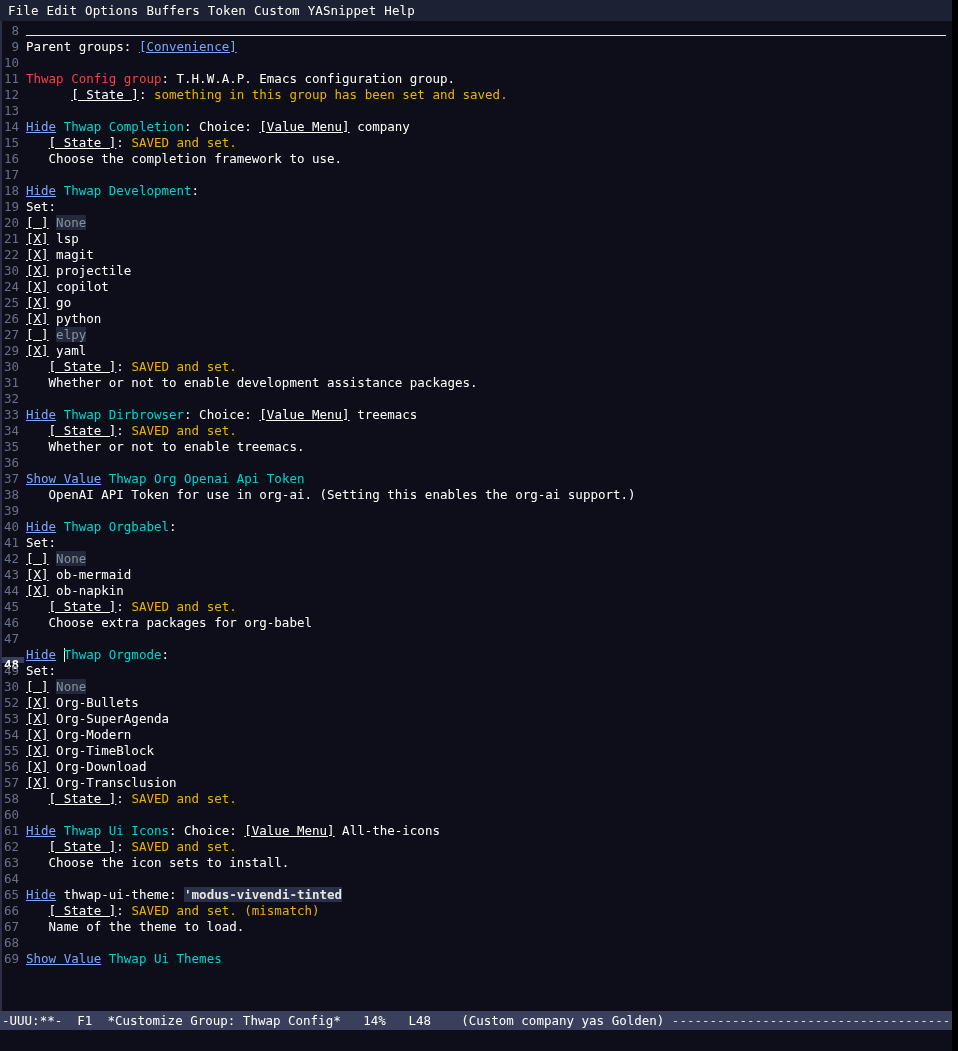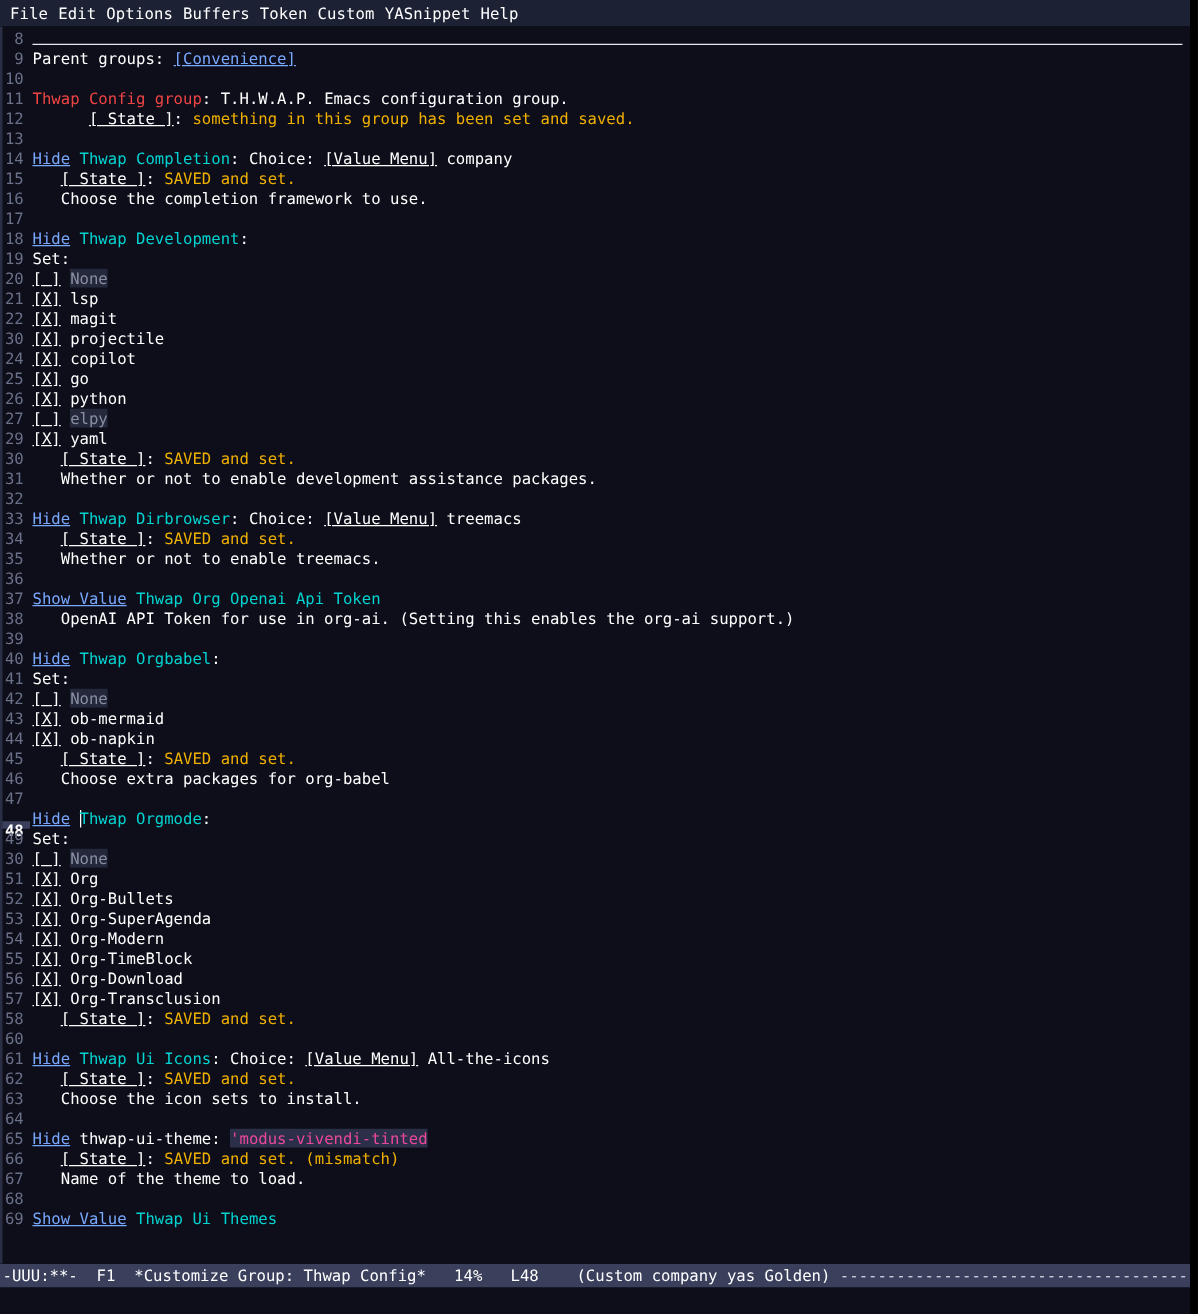--- a/index.html
+++ b/index.html
@@ -93,21 +93,21 @@
   .f-link   { color: #79a8ff; text-decoration: underline; }
   .f-group  { color: #00d3d0; }
   .f-magenta{ color: #ef4444; }
   .f-state  { color: #ffffff; text-decoration: underline; }
   .f-saved  { color: #f0b000; }
   .f-doc    { color: #ffffff; }
   .f-bold   { color: #ffffff; font-weight: normal; }
   .f-plain  { color: #ffffff; }
   .f-btn    { color: #ffffff; text-decoration: underline; }
   .f-off    { color: #8a8fa3; background: #24283b; }
-  .f-val    { color: #ec4899; background: #2b3048; }
+  .f-val    { color: #e5e5e5; background: #2b3048; font-weight: bold; }
   .f-mismatch { color: #f0b000; }
 
   .hrule {
     display: inline-block;
     width: 920px;
     border-bottom: 1px solid #e8e8ef;
     height: 8px;
     vertical-align: middle;
   }
 
@@ -203,21 +203,20 @@
         <div class="line"><span class="ln">41</span><span class="content"><span class="f-bold">Set:</span></span></div>
         <div class="line"><span class="ln">42</span><span class="content"><span class="f-btn">[ ]</span><span class="f-plain"> </span><span class="f-off">None</span></span></div>
         <div class="line"><span class="ln">43</span><span class="content"><span class="f-btn">[X]</span><span class="f-plain"> </span><span class="f-plain">ob-mermaid</span></span></div>
         <div class="line"><span class="ln">44</span><span class="content"><span class="f-btn">[X]</span><span class="f-plain"> </span><span class="f-plain">ob-napkin</span></span></div>
         <div class="line"><span class="ln">45</span><span class="content"><span class="f-plain">   </span><span class="f-state">[ State ]</span><span class="f-plain">: </span><span class="f-saved">SAVED and set.</span></span></div>
         <div class="line"><span class="ln">46</span><span class="content"><span class="f-plain">   </span><span class="f-doc">Choose extra packages for org-babel</span></span></div>
         <div class="line"><span class="ln">47</span><span class="content"> </span></div>
         <div class="line current"><span class="ln">48</span><span class="content"><span class="f-link">Hide</span><span class="f-plain"> </span><span class="cursor"></span><span class="f-group">Thwap Orgmode</span><span class="f-plain">:</span></span></div>
         <div class="line"><span class="ln">49</span><span class="content"><span class="f-bold">Set:</span></span></div>
         <div class="line"><span class="ln">30</span><span class="content"><span class="f-btn">[ ]</span><span class="f-plain"> </span><span class="f-off">None</span></span></div>
-        <div class="line"><span class="ln">51</span><span class="content"><span class="f-btn">[X]</span><span class="f-plain"> </span><span class="f-plain">Org</span></span></div>
         <div class="line"><span class="ln">52</span><span class="content"><span class="f-btn">[X]</span><span class="f-plain"> </span><span class="f-plain">Org-Bullets</span></span></div>
         <div class="line"><span class="ln">53</span><span class="content"><span class="f-btn">[X]</span><span class="f-plain"> </span><span class="f-plain">Org-SuperAgenda</span></span></div>
         <div class="line"><span class="ln">54</span><span class="content"><span class="f-btn">[X]</span><span class="f-plain"> </span><span class="f-plain">Org-Modern</span></span></div>
         <div class="line"><span class="ln">55</span><span class="content"><span class="f-btn">[X]</span><span class="f-plain"> </span><span class="f-plain">Org-TimeBlock</span></span></div>
         <div class="line"><span class="ln">56</span><span class="content"><span class="f-btn">[X]</span><span class="f-plain"> </span><span class="f-plain">Org-Download</span></span></div>
         <div class="line"><span class="ln">57</span><span class="content"><span class="f-btn">[X]</span><span class="f-plain"> </span><span class="f-plain">Org-Transclusion</span></span></div>
         <div class="line"><span class="ln">58</span><span class="content"><span class="f-plain">   </span><span class="f-state">[ State ]</span><span class="f-plain">: </span><span class="f-saved">SAVED and set.</span></span></div>
         <div class="line"><span class="ln">60</span><span class="content"> </span></div>
         <div class="line"><span class="ln">61</span><span class="content"><span class="f-link">Hide</span><span class="f-plain"> </span><span class="f-group">Thwap Ui Icons</span><span class="f-plain">: Choice: </span><span class="f-btn">[Value Menu]</span><span class="f-plain"> All-the-icons</span></span></div>
         <div class="line"><span class="ln">62</span><span class="content"><span class="f-plain">   </span><span class="f-state">[ State ]</span><span class="f-plain">: </span><span class="f-saved">SAVED and set.</span></span></div>

